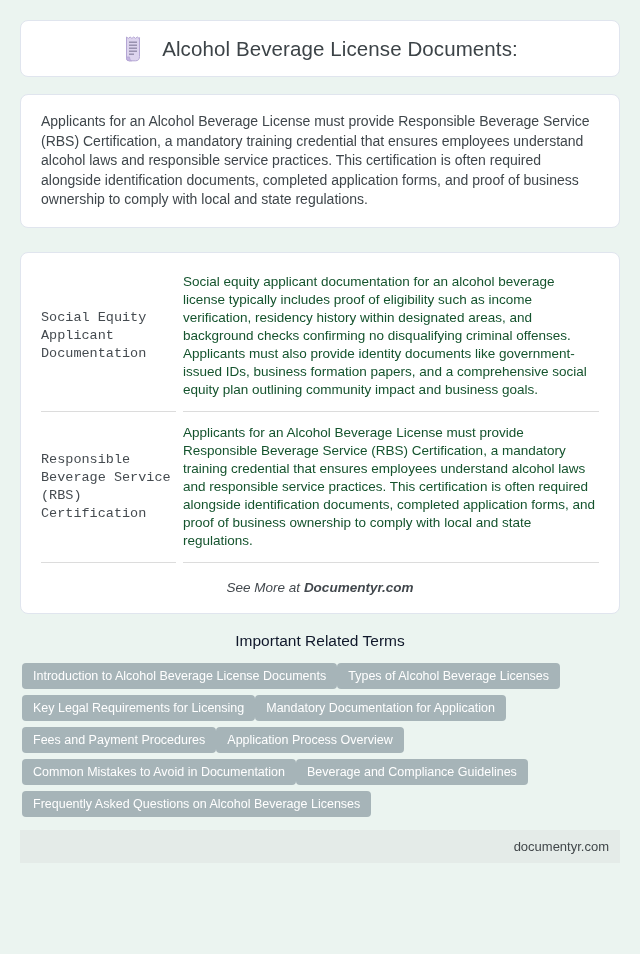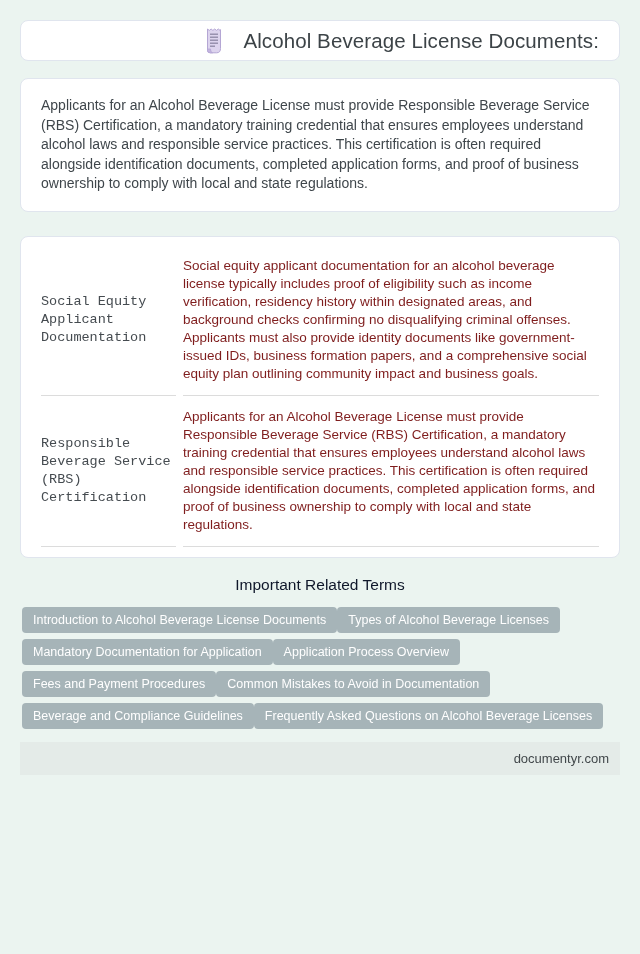--- a/index.html
+++ b/index.html
@@ -17,23 +17,23 @@
     padding: 20px 20px 0 20px;
   }
   .card {
     background: #ffffff;
     border: 1px solid #e0e5ee;
     border-radius: 8px;
     box-sizing: border-box;
   }
   
   .title-card {
-    padding: 5px 20px;
+    padding: 13px 20px;
     margin-bottom: 17px;
-    text-align: right;
+    text-align: center;
   }
   .page-title {
     margin: 0;
     font-size: 20.5px;
     line-height: 29px;
     font-weight: 500;
     color: #3c4347;
     letter-spacing: 0.1px;
   }
   .doc-icon {
@@ -70,21 +70,21 @@
     padding: 12px 0;
     font-size: 13.5px;
     line-height: 18px;
     vertical-align: middle;
   }
   .term-cell {
     width: 135px;
     color: #454b50;
     font-family: Liberation Mono, monospace;
   }
-  .desc-cell { color: #7f1d1d; }
+  .desc-cell { color: #14532d; }
   .see-more {
     margin: 0;
     padding: 17px 0 8px 0;
     text-align: center;
     font-style: italic;
     font-size: 13.5px;
     color: #42484d;
   }
   .see-more b { font-weight: bold; }
   
@@ -155,30 +155,32 @@
         <tr>
           <td class="term-cell">Social Equity Applicant Documentation</td>
           <td class="desc-cell">Social equity applicant documentation for an alcohol beverage license typically includes proof of eligibility such as income verification, residency history within designated areas, and background checks confirming no disqualifying criminal offenses. Applicants must also provide identity documents like government-issued IDs, business formation papers, and a comprehensive social equity plan outlining community impact and business goals.</td>
         </tr>
         <tr>
           <td class="term-cell">Responsible Beverage Service (RBS) Certification</td>
           <td class="desc-cell">Applicants for an Alcohol Beverage License must provide Responsible Beverage Service (RBS) Certification, a mandatory training credential that ensures employees understand alcohol laws and responsible service practices. This certification is often required alongside identification documents, completed application forms, and proof of business ownership to comply with local and state regulations.</td>
         </tr>
       </tbody>
     </table>
+    <p class="see-more"><span>See More at </span><b>Documentyr.com</b></p>
   </section>
 
   <h2 class="related-heading">Important Related Terms</h2>
 
   <nav class="pill-list">
     <a class="pill">Introduction to Alcohol Beverage License Documents</a>
     <a class="pill">Types of Alcohol Beverage Licenses</a>
+    <a class="pill">Key Legal Requirements for Licensing</a>
     <a class="pill">Mandatory Documentation for Application</a>
+    <a class="pill">Fees and Payment Procedures</a>
     <a class="pill">Application Process Overview</a>
-    <a class="pill">Fees and Payment Procedures</a>
     <a class="pill">Common Mistakes to Avoid in Documentation</a>
     <a class="pill">Beverage and Compliance Guidelines</a>
     <a class="pill">Frequently Asked Questions on Alcohol Beverage Licenses</a>
   </nav>
 
   <footer class="footer-bar">
     <span class="footer-site">documentyr.com</span>
   </footer>
 
 </div>

